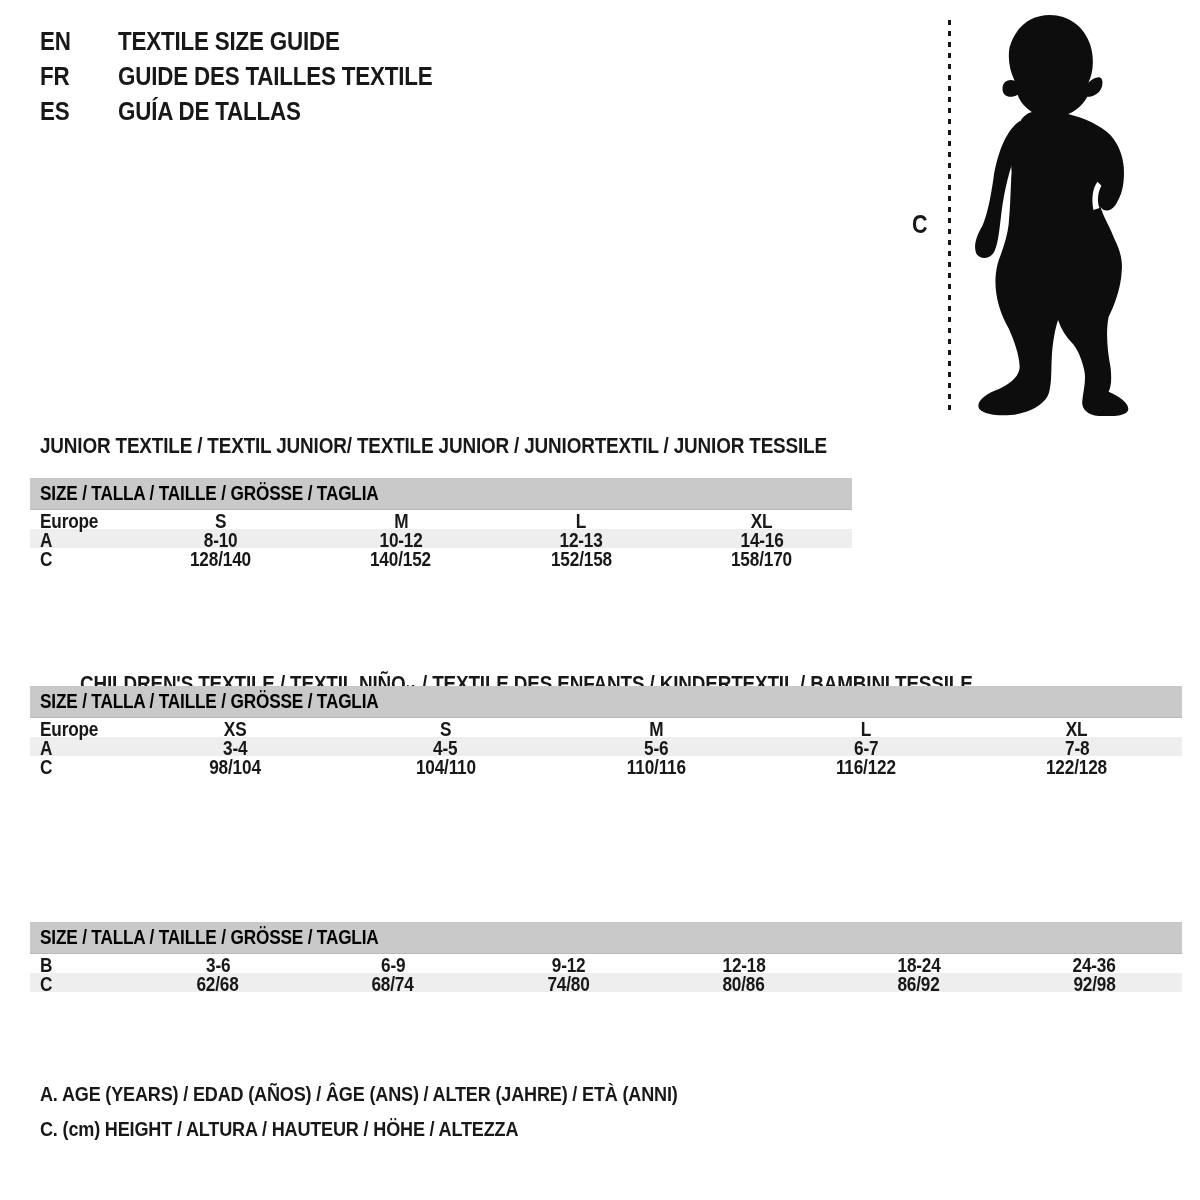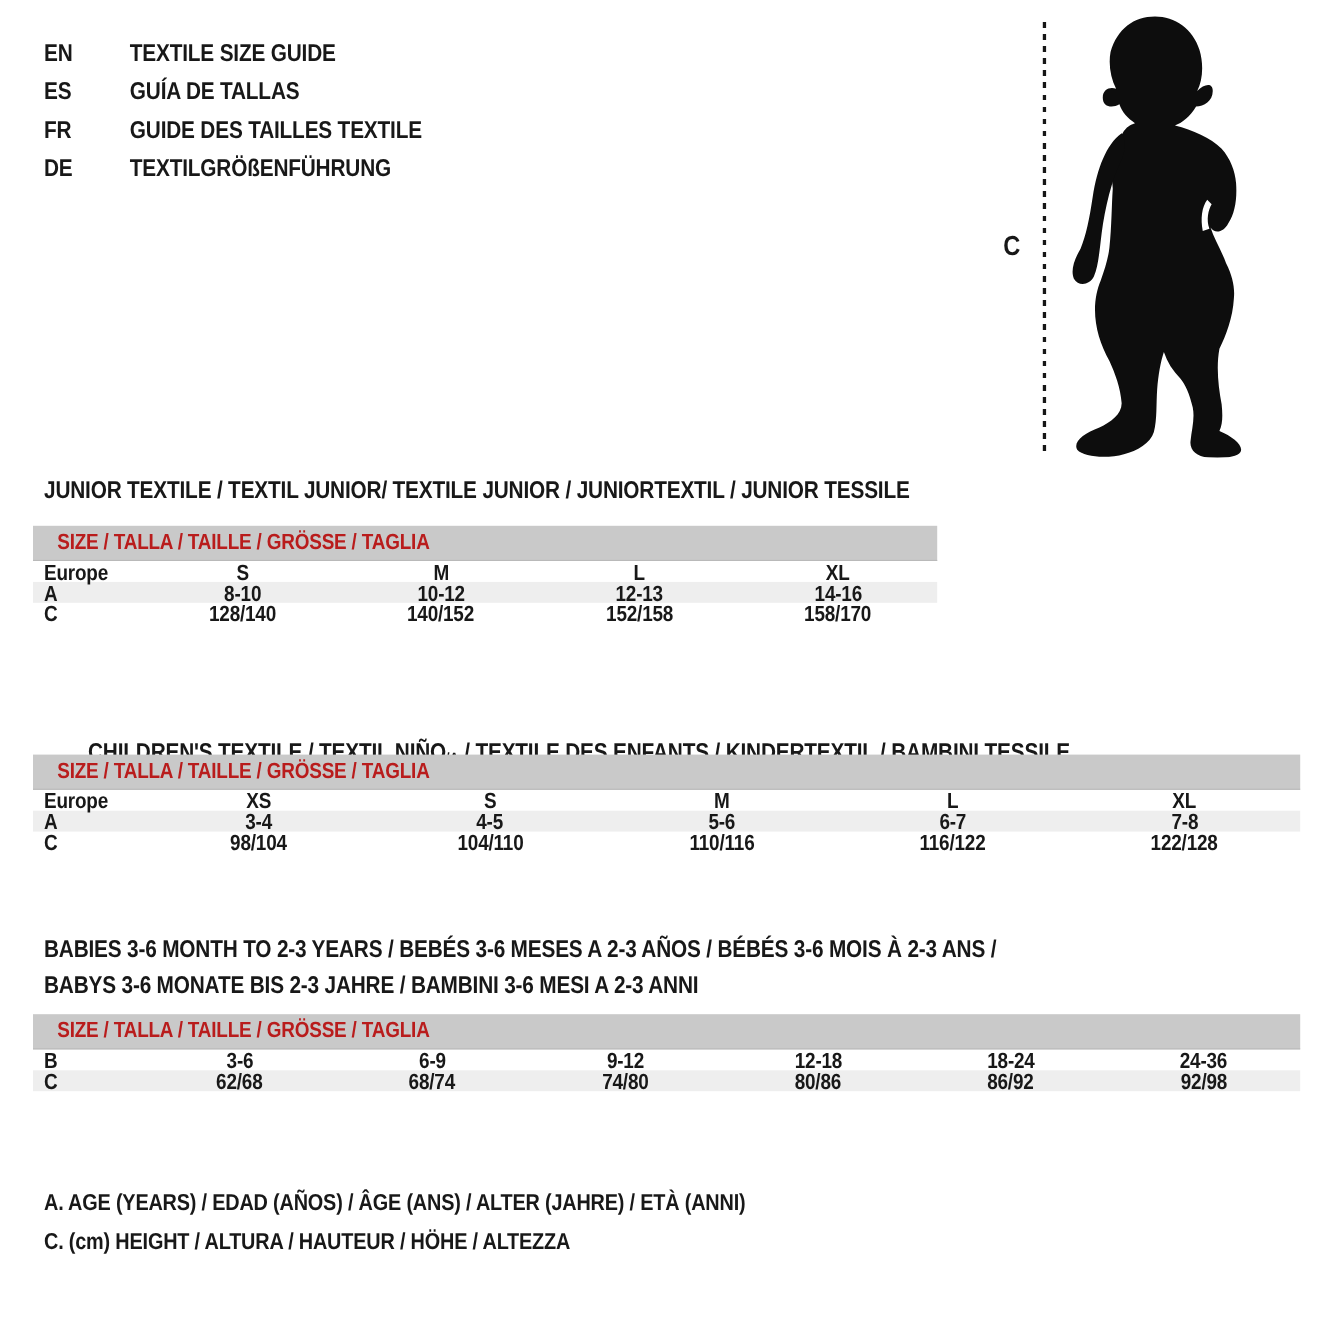--- a/index.html
+++ b/index.html
@@ -7,21 +7,21 @@
     position:relative; width:1200px; height:1200px; background:#fff; overflow:hidden;
     font-family:"Liberation Sans", sans-serif; font-weight:700; color:#181818;
     letter-spacing:-0.2px;
   }
   
   .cond   { display:inline-block; transform:scaleX(0.86); transform-origin:0 50%; white-space:nowrap; }
   .cond-c { display:inline-block; transform:scaleX(0.86); transform-origin:50% 50%; white-space:nowrap; }
 
   
   .lang-block { position:absolute; left:40px; top:26px; }
-  .lang-row   { display:flex; align-items:flex-end; height:35px; font-size:22px; }
+  .lang-row   { display:flex; align-items:flex-start; height:35px; font-size:26px; }
   .lang-code  { width:78px; flex:0 0 78px; }
 
   
   .measure-line {
     position:absolute; left:948px; top:20px; width:3px; height:394px;
     background:repeating-linear-gradient(to bottom, #161616 0 5px, transparent 5px 11px);
   }
   .measure-label { position:absolute; left:912px; top:210px; font-size:25px; }
   .toddler { position:absolute; left:963px; top:12px; }
 
@@ -33,21 +33,21 @@
   .subsm { font-size:0.62em; vertical-align:-3px; }
 
   
   .table { position:absolute; left:30px; }
   #table-0 { top:478px; width:822px; }
   #table-1 { top:686px; width:1152px; }
   #table-2 { top:922px; width:1152px; }
   .thead {
     height:32px; display:flex; align-items:center; box-sizing:border-box;
     background:var(--bar,#c9c9c9); border-bottom:1px solid #b9b9b9;
-    padding-left:22px; font-size:20px; color:#b91c1c;
+    padding-left:10px; font-size:20px; color:#000000;
   }
   .trow { display:grid; height:19px; align-items:center; font-size:20px; }
   .cols4 .trow { grid-template-columns:100px repeat(4,1fr); }
   .cols5 .trow { grid-template-columns:100px repeat(5,1fr); }
   .cols6 .trow { grid-template-columns:100px repeat(6,1fr); }
   .trow.shaded { background:var(--shade,#eeeeee); }
   .rlabel { padding-left:10px; }
   .cell { text-align:center; }
 
   
@@ -58,30 +58,26 @@
 <body>
 
 <div class="page" style="--bar: #c9c9c9; --shade: #eeeeee;">
 
   <div class="lang-block" id="lang-block">
       <div class="lang-row">
         <span class="lang-code cond">EN</span>
         <span class="lang-label cond">TEXTILE SIZE GUIDE</span>
       </div>
       <div class="lang-row">
+        <span class="lang-code cond">FR</span>
+        <span class="lang-label cond">GUIDE DES TAILLES TEXTILE</span>
+      </div>
+      <div class="lang-row">
         <span class="lang-code cond">ES</span>
         <span class="lang-label cond">GUÍA DE TALLAS</span>
-      </div>
-      <div class="lang-row">
-        <span class="lang-code cond">FR</span>
-        <span class="lang-label cond">GUIDE DES TAILLES TEXTILE</span>
-      </div>
-      <div class="lang-row">
-        <span class="lang-code cond">DE</span>
-        <span class="lang-label cond">TEXTILGRÖßENFÜHRUNG</span>
       </div>
     </div>
 
   <div class="measure-line"></div>
   <div class="measure-label"><span class="cond">C</span></div>
 
   <svg class="toddler" width="177" height="404" viewBox="0 0 175 400" aria-hidden="true">
     <path fill="#0d0d0d" d="M86,3
       C104,3 120,14 126,33 C130,46 129,60 124,70
       C130,64 138,62 138,70 C138,79 130,84 123,84
@@ -169,24 +165,20 @@
       <div class="trow">
         <span class="rlabel"><span class="cond">C</span></span>
         <span class="cell"><span class="cond-c">98/104</span></span>
         <span class="cell"><span class="cond-c">104/110</span></span>
         <span class="cell"><span class="cond-c">110/116</span></span>
         <span class="cell"><span class="cond-c">116/122</span></span>
         <span class="cell"><span class="cond-c">122/128</span></span>
       </div>
     </div>
 
-  <div class="section-title" id="babies-title">
-    <div><span class="cond">BABIES 3-6 MONTH TO 2-3 YEARS / BEBÉS 3-6 MESES A 2-3 AÑOS / BÉBÉS 3-6 MOIS À 2-3 ANS /</span></div>
-    <div><span class="cond">BABYS 3-6 MONATE BIS 2-3 JAHRE / BAMBINI 3-6 MESI A 2-3 ANNI</span></div>
-  </div>
   <div class="table cols6" id="table-2">
     <div class="thead">
       <span class="cond">SIZE / TALLA / TAILLE / GRÖSSE / TAGLIA</span>
     </div>
   <div class="trow">
         <span class="rlabel"><span class="cond">B</span></span>
         <span class="cell"><span class="cond-c">3-6</span></span>
         <span class="cell"><span class="cond-c">6-9</span></span>
         <span class="cell"><span class="cond-c">9-12</span></span>
         <span class="cell"><span class="cond-c">12-18</span></span>

